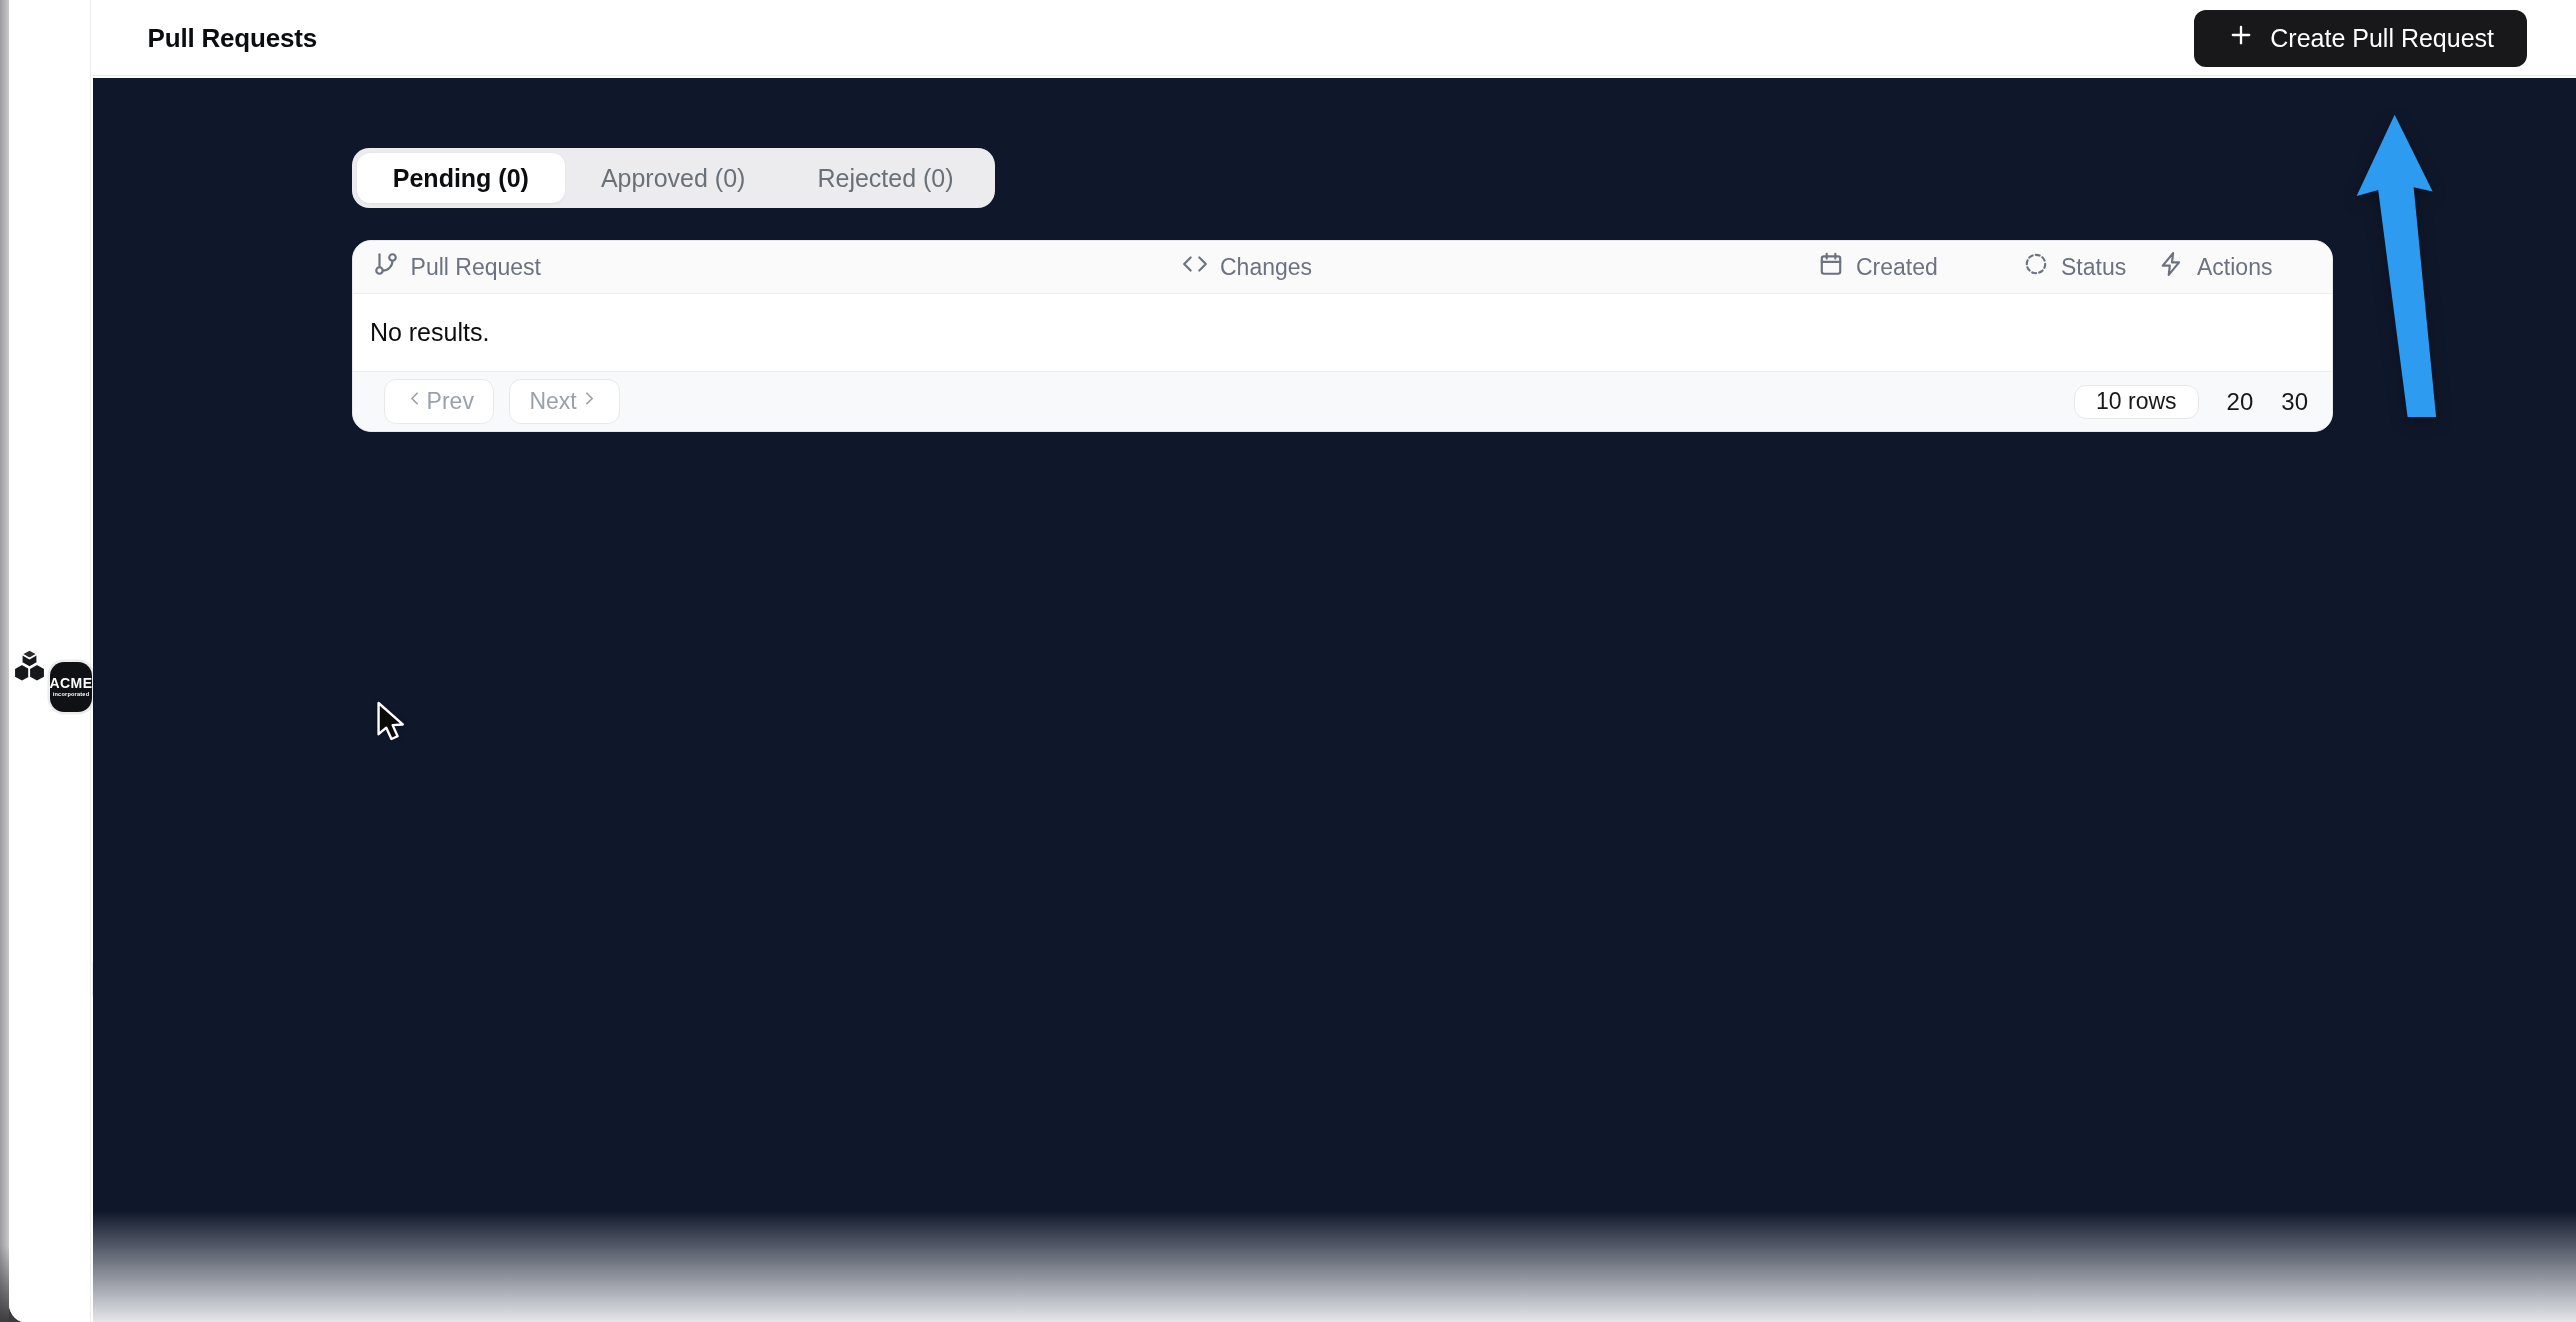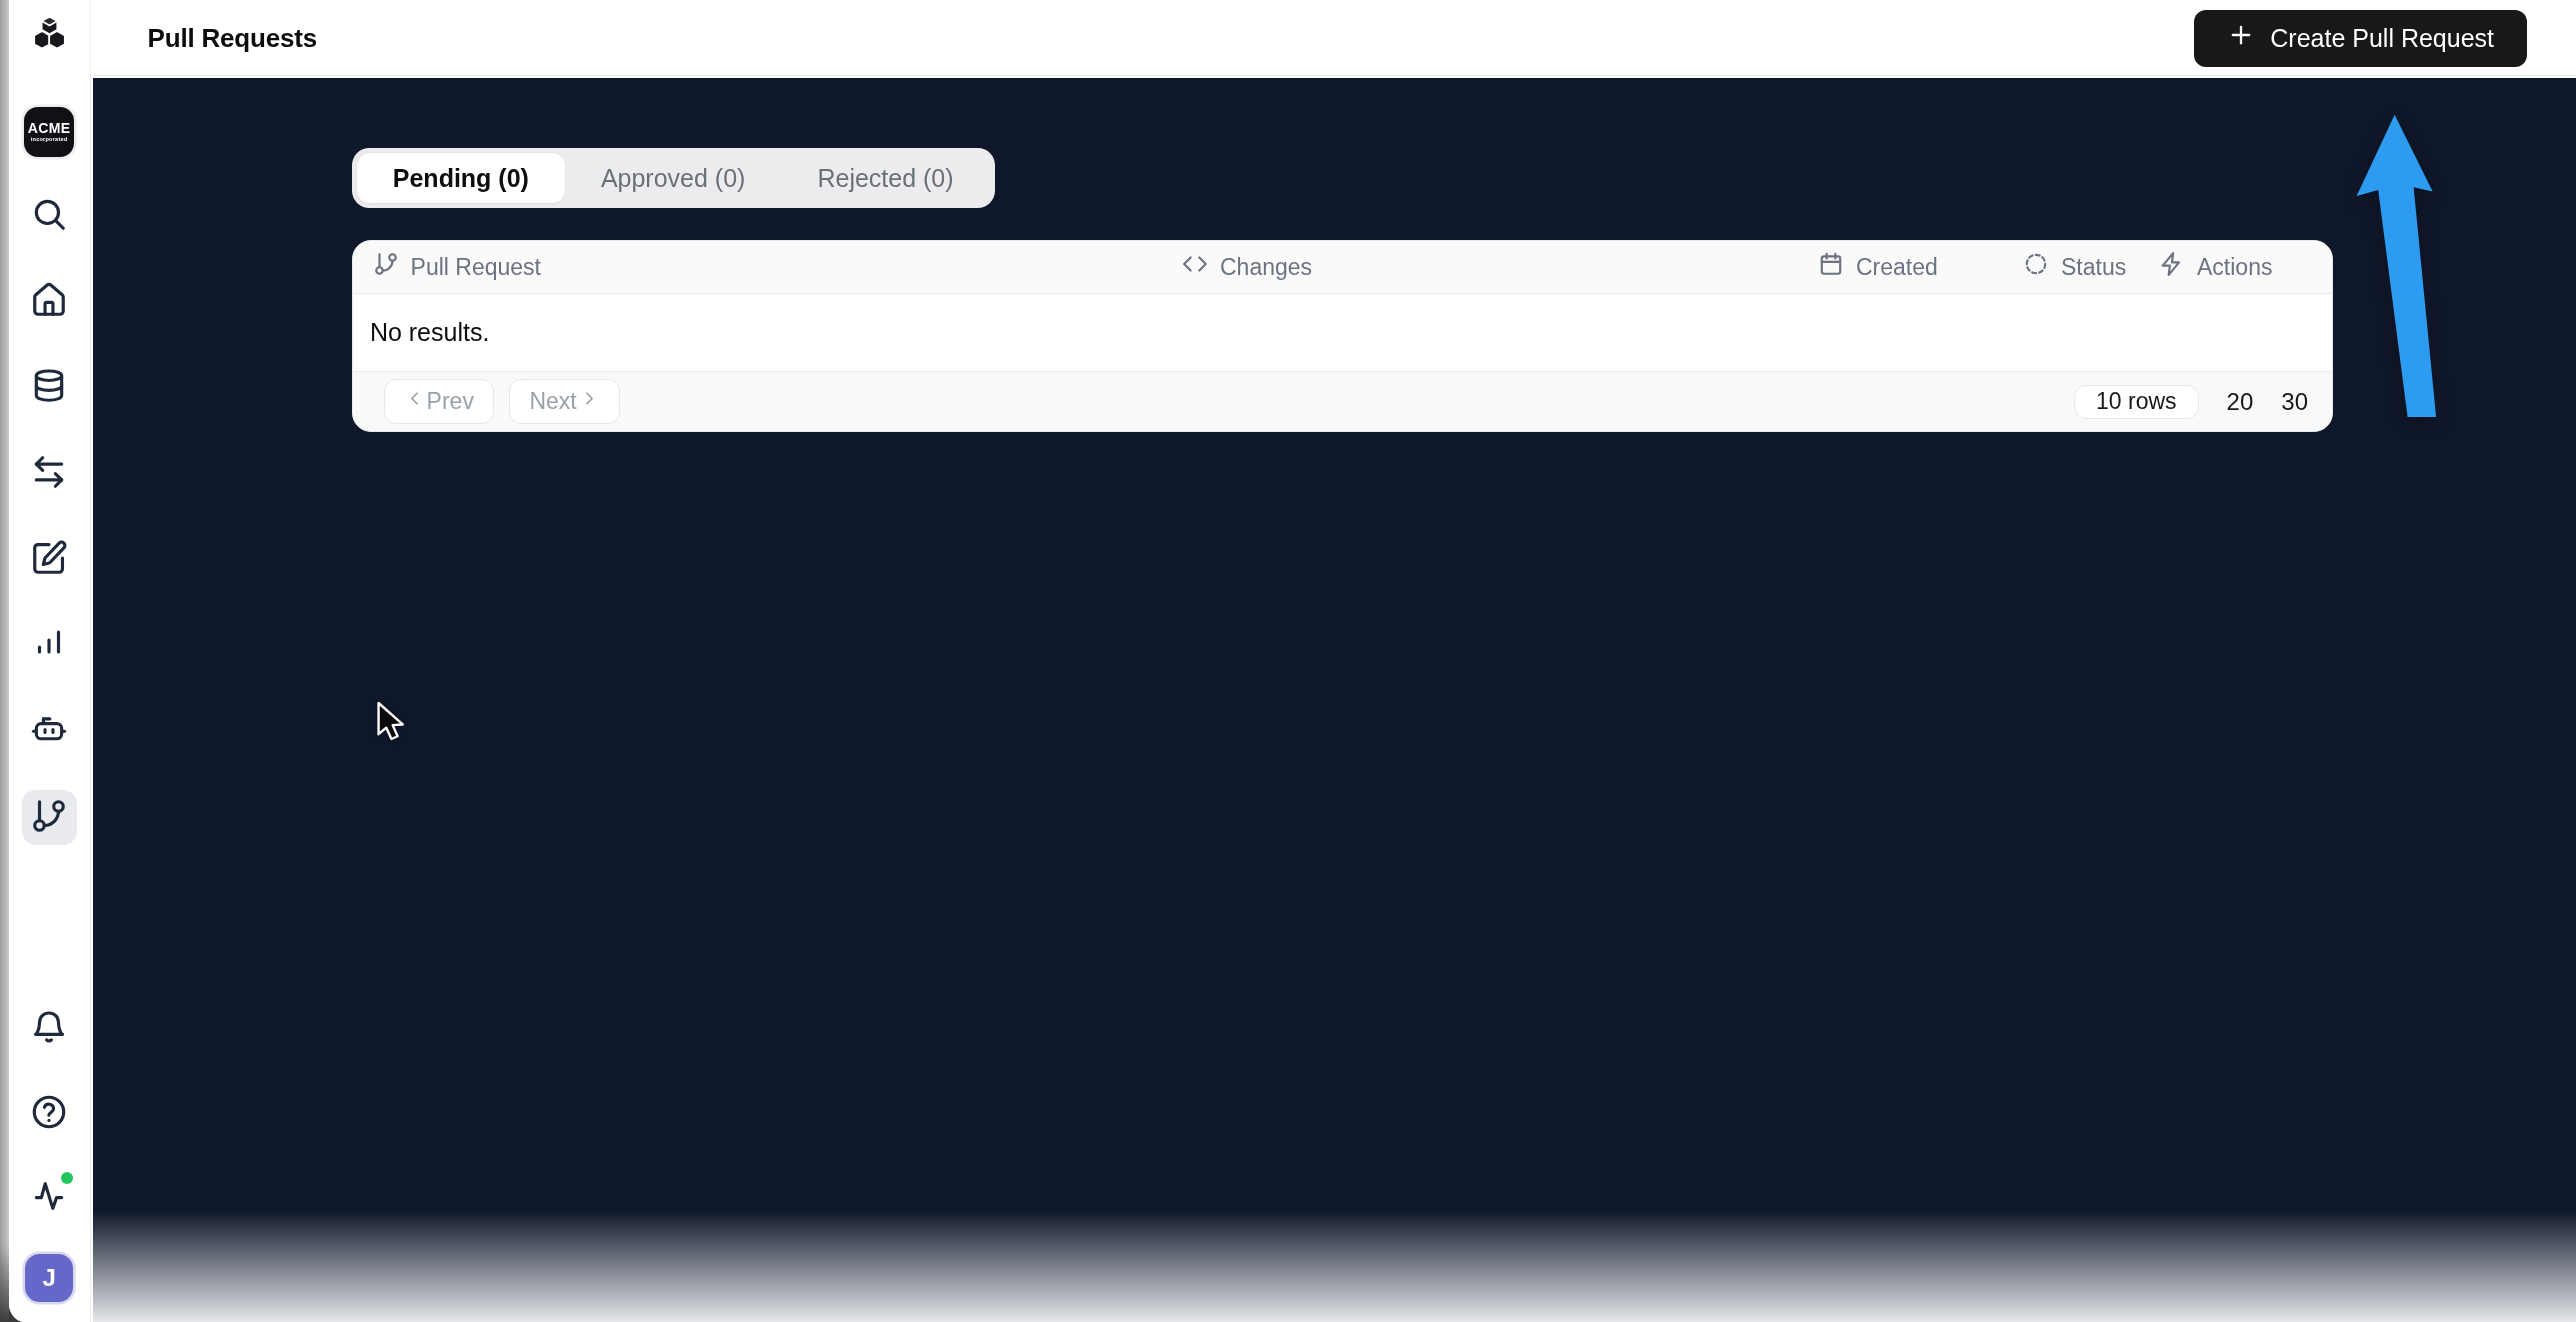--- a/index.html
+++ b/index.html
@@ -14,21 +14,21 @@
     background:linear-gradient(90deg,#9c9c9e,#c9c9cb); }
   .edge-strip-bottom { position:absolute; left:0; bottom:0; width:8.6px; height:78px;
     background:linear-gradient(180deg,rgba(59,59,61,0),#3b3b3d); }
 
   .window { position:absolute; left:8.6px; top:0; right:0; bottom:0;
     background:#fff; border-bottom-left-radius:19px; overflow:hidden; }
 
   
   .sidebar { position:absolute; left:0; top:0; width:82px; height:100%;
     background:#fff; border-right:1.7px solid #ededf0;
-    display:flex; flex-direction:column; align-items:center; }
+    display:flex; flex-direction:row; align-items:center; }
   .sb-logo { margin-top:15.5px; width:41px; height:41px; display:flex; align-items:center; justify-content:center; }
   .sb-badge { margin-top:50px; width:50px; height:50px; border-radius:14px; background:#101114;
     color:#fff; display:flex; flex-direction:column; align-items:center; justify-content:center;
     box-shadow:0 0 0 2.6px rgba(16,17,20,0.08); }
   .sb-badge .l1 { font-size:14px; font-weight:800; letter-spacing:0.4px; line-height:14.7px; }
   .sb-badge .l2 { font-size:5.6px; font-weight:700; letter-spacing:0.2px; }
   .sb-nav { margin-top:31px; display:flex; flex-direction:column; align-items:center; gap:31px; }
   .sb-item { width:55px; height:55px; border-radius:14px; display:flex; align-items:center; justify-content:center;
     color:#1e2a3b; cursor:pointer; }
   .sb-item.active { background:#e9eaee; }

